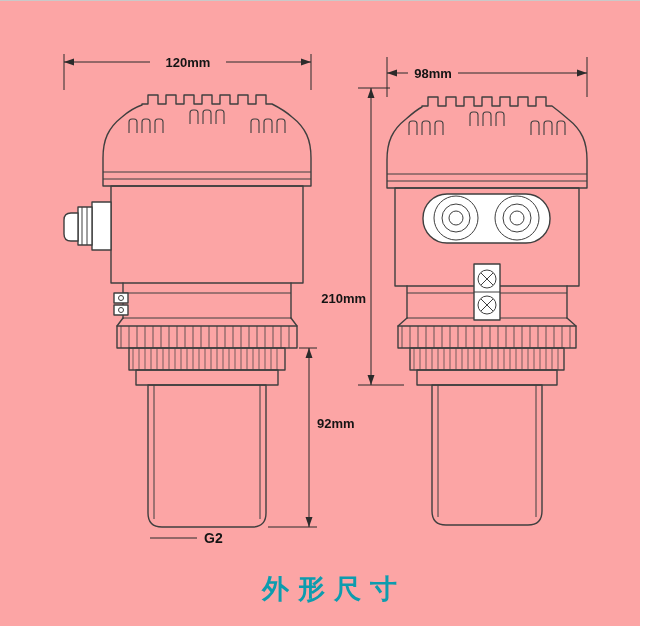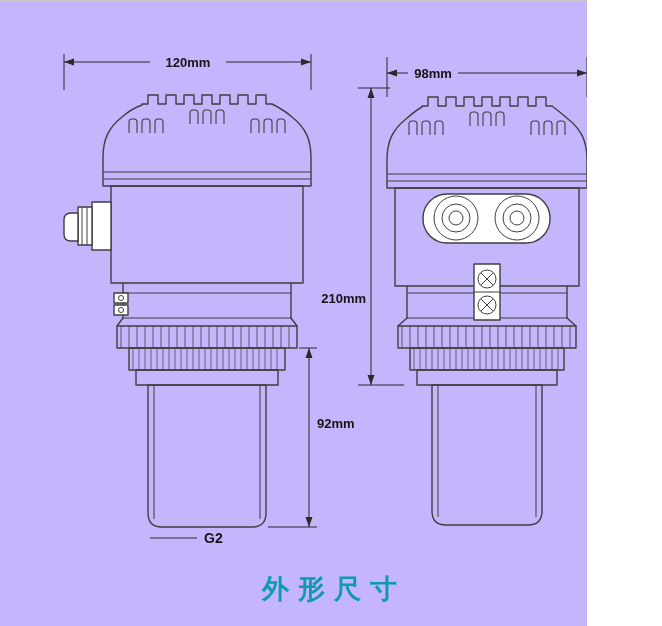--- a/index.html
+++ b/index.html
@@ -1,17 +1,17 @@
 <!DOCTYPE html>
 <html><head>
 <meta charset="utf-8">
 <style>
   html,body { margin:0; padding:0; background:#ffffff; }
   .page {
-    position:relative; width:587px; height:626px; background:#c4b5fd;
+    position:relative; width:640px; height:626px; background:#fca5a5;
     font-family:"Liberation Sans", sans-serif; overflow:hidden;
   }
   svg { display:block; }
   .o   { fill:none; stroke:#3f3f3f; stroke-width:1.4; stroke-linejoin:round; stroke-linecap:round; }
   .t   { fill:none; stroke:#3f3f3f; stroke-width:1; }
   .w   { fill:#ffffff; stroke:#3f3f3f; stroke-width:1.4; stroke-linejoin:round; }
   .d   { stroke:#2b2b2b; stroke-width:1; fill:none; }
   .arrow { fill:#2b2b2b; stroke:none; }
   .lbl  { font:bold 13px "Liberation Sans", sans-serif; fill:#141414; }
   .lbl2 { font:bold 14px "Liberation Sans", sans-serif; fill:#141414; }

